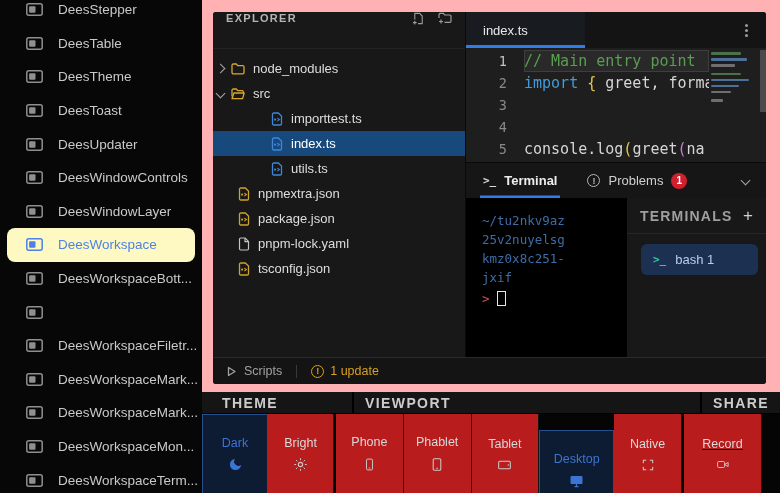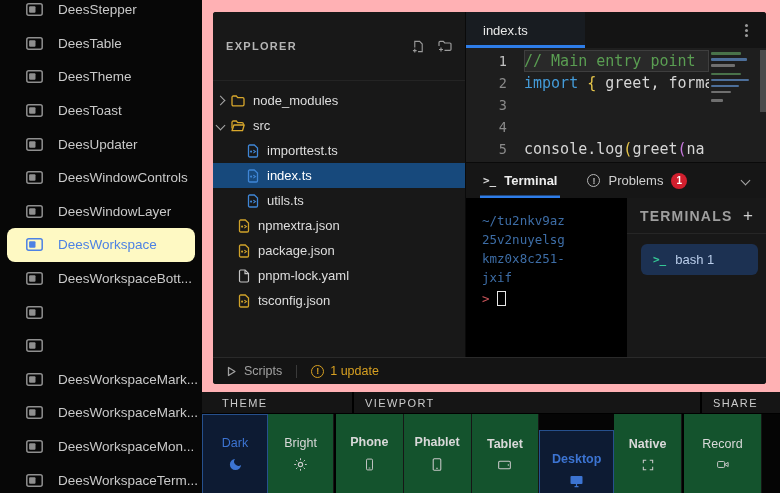--- a/index.html
+++ b/index.html
@@ -17,31 +17,31 @@
   .side-item.selected .cicon{color:#4d82e4}
 
   
   .stage{position:absolute;left:202px;top:0;width:578px;height:392px;background:#ffb1b4}
   .workspace{position:absolute;left:11px;top:12px;width:553px;height:372px;background:#181818;
              border-radius:3px;overflow:hidden;display:flex;flex-direction:column}
   .ws-body{flex:1;display:flex;min-height:0}
 
   
   .explorer{width:252px;flex:none;border-right:1px solid #0a0a0a;display:flex;flex-direction:column;background:#181818}
-  .exp-head{height:36px;flex:none;display:flex;align-items:center;padding:16px 13px;border-bottom:1px solid #242424}
+  .exp-head{height:36px;flex:none;display:flex;padding:0 13px;border-bottom:1px solid #242424}
   .exp-title{font-size:11px;font-weight:bold;letter-spacing:1.3px;color:#b5b5b5}
   .exp-actions{margin-left:auto;display:flex;gap:13px;color:#9b9b9b}
   .exp-actions span{cursor:pointer;display:flex}
   .tree{padding-top:7px}
   .trow{height:25px;display:flex;align-items:center;font-size:13px;color:#dedede;cursor:pointer;white-space:nowrap}
   .trow .chev{flex:none;margin-right:7px}
   .trow .ficon{flex:none;margin-right:8px;display:flex}
   .trow.d-folder{padding-left:4px}
   .trow.d-root{padding-left:25px}
-  .trow.d-child{padding-left:34px}
+  .trow.d-child{padding-left:58px}
   .trow.selected{background:#17497c;color:#fff}
   .chev{width:6px;height:6px;border-right:1.5px solid #a8a8a8;border-bottom:1.5px solid #a8a8a8;display:inline-block}
   .chev.right{transform:rotate(-45deg)}
   .chev.down{transform:rotate(45deg)}
   .ic-folder{color:#d9a82c}.ic-ts{color:#3f86d6}.ic-json{color:#cfa22a}.ic-plain{color:#c4c4c4}
 
   
   .editor-col{flex:1;min-width:0;display:flex;flex-direction:column}
   .tabbar{height:36px;flex:none;background:#141414;display:flex;align-items:center}
   .tab{height:36px;min-width:119px;box-sizing:border-box;padding:0 17px;display:flex;align-items:center;
@@ -96,27 +96,27 @@
           padding:0 13px;font-size:12.5px}
   .sbtn{display:flex;align-items:center;gap:7px;color:#a0a0a0;cursor:pointer}
   .sdiv{width:1px;height:13px;background:#3a3a3a;margin:0 14px}
   .warn{width:13px;height:13px;flex:none;border:1.3px solid #d7a021;border-radius:50%;color:#d7a021;font-size:9px;
         font-weight:bold;display:flex;align-items:center;justify-content:center;box-sizing:border-box}
   .ubtn{display:flex;align-items:center;gap:6px;color:#d7a021;cursor:pointer}
 
   
   .controls{position:absolute;left:202px;top:392px;width:578px;height:101px;background:#050505}
   .ctrl-head{height:21px;display:flex;background:#151515;border-bottom:1px solid #000}
-  .sect-title{display:flex;align-items:center;box-sizing:border-box;font-size:11px;font-weight:normal;
+  .sect-title{display:flex;align-items:center;box-sizing:border-box;font-size:14px;font-weight:bold;
               letter-spacing:1.4px;color:#cccccc;padding-left:11px;border-left:2px solid #000}
   .sect-title:first-child{border-left:none;padding-left:20px}
   .ctrl-body{height:80px;display:flex}
   .bgroup{display:flex;border-left:2px solid #000;box-sizing:border-box}
   .bgroup:first-child{border-left:none}
-  .ctile{height:80px;box-sizing:border-box;background:#14532d;border-right:1px solid #161616;cursor:pointer;
+  .ctile{height:80px;box-sizing:border-box;background:#b91c1c;border-right:1px solid #161616;cursor:pointer;
          display:flex;flex-direction:column;align-items:center;justify-content:center;gap:7px;color:#d9d9d9}
   .ctile .lbl{font-size:12.5px}
   .ctile .tico{display:flex;color:#c9c9c9}
   .ctile.selected{background:#0d1b33;border:1px solid #26508d;color:#3c74d2}
   .ctile.selected .tico{color:#3c74d2}
 </style>
 </head>
 <body>
 
 <div class="sidebar">
@@ -210,20 +210,21 @@
           </svg>
         </span>
       </div>
       <div class="side-item">
         <span class="cicon">
           <svg viewBox="0 0 17 13" width="17" height="13">
             <rect x="0.8" y="0.8" width="15.4" height="11.4" rx="2" fill="none" stroke="currentColor" stroke-width="1.5"></rect>
             <rect x="3.1" y="3.2" width="6.4" height="6.6" rx="1" fill="currentColor"></rect>
           </svg>
         </span>
+        <span class="side-label">DeesWorkspaceFiletr...</span>
       </div>
       <div class="side-item">
         <span class="cicon">
           <svg viewBox="0 0 17 13" width="17" height="13">
             <rect x="0.8" y="0.8" width="15.4" height="11.4" rx="2" fill="none" stroke="currentColor" stroke-width="1.5"></rect>
             <rect x="3.1" y="3.2" width="6.4" height="6.6" rx="1" fill="currentColor"></rect>
           </svg>
         </span>
         <span class="side-label">DeesWorkspaceMark...</span>
       </div>
@@ -489,21 +490,21 @@
         <div class="ctile" style="width: 75px;">
           <span class="lbl">Bright</span>
           <span class="tico">
             <svg viewBox="0 0 24 24" width="15" height="15">
               <circle cx="12" cy="12" r="3.4" fill="none" stroke="currentColor" stroke-width="1.8"></circle>
               <path d="M12 2v3M12 19v3M2 12h3M19 12h3M4.9 4.9L7 7M17 17l2.1 2.1M19.1 4.9L17 7M7 17l-2.1 2.1" stroke="currentColor" stroke-width="1.6"></path>
             </svg>
           </span>
         </div>
       </div>
-      <div class="bgroup" style="width: 348px; font-weight: bold;">
+      <div class="bgroup" style="width: 348px;">
         <div class="ctile" style="width: 69.6px;">
           <span class="lbl">Phone</span>
           <span class="tico">
             <svg viewBox="0 0 24 24" width="13" height="17">
               <rect x="6.5" y="2" width="11" height="20" rx="2" fill="none" stroke="currentColor" stroke-width="1.8"></rect>
               <path d="M10.5 18.5h3" stroke="currentColor" stroke-width="1.6"></path>
             </svg>
           </span>
         </div>
         <div class="ctile" style="width: 69.6px;">
@@ -535,21 +536,21 @@
         </div>
         <div class="ctile" style="width: 69.6px;">
           <span class="lbl">Native</span>
           <span class="tico">
             <svg viewBox="0 0 24 24" width="14" height="14">
               <path d="M4 9V4h5M15 4h5v5M20 15v5h-5M9 20H4v-5" fill="none" stroke="currentColor" stroke-width="1.8"></path>
             </svg>
           </span>
         </div>
       </div>
-      <div class="bgroup" style="width: 80px;">
+      <div class="bgroup" style="width: 80px; text-decoration: underline;">
         <div class="ctile" style="width: 80px;">
           <span class="lbl">Record</span>
           <span class="tico">
             <svg viewBox="0 0 24 24" width="16" height="13">
               <rect x="2" y="6.5" width="13" height="11" rx="2" fill="none" stroke="currentColor" stroke-width="1.8"></rect>
               <path d="M15 12l6.5-3.8v7.6z" fill="none" stroke="currentColor" stroke-width="1.8" stroke-linejoin="round"></path>
             </svg>
           </span>
         </div>
       </div>

